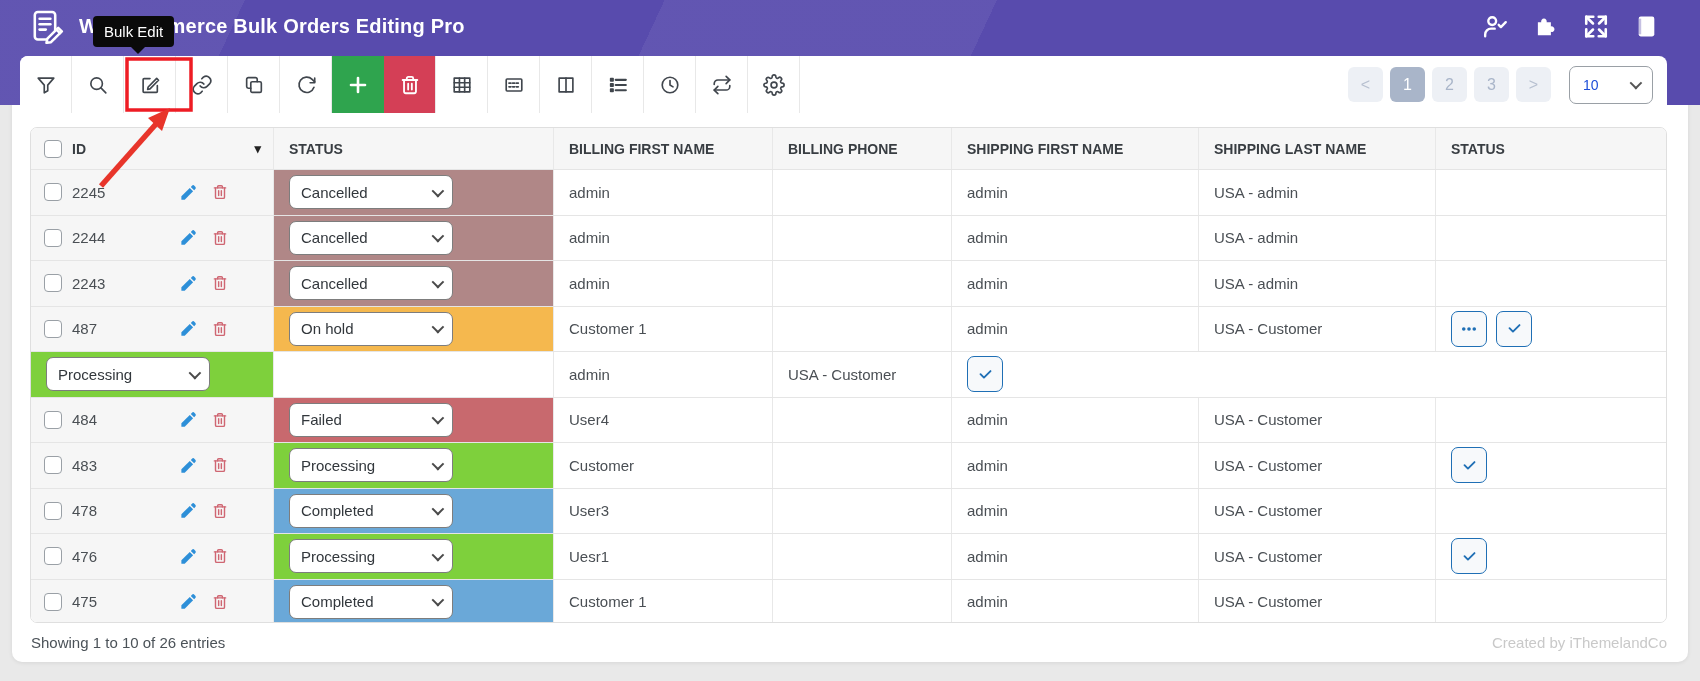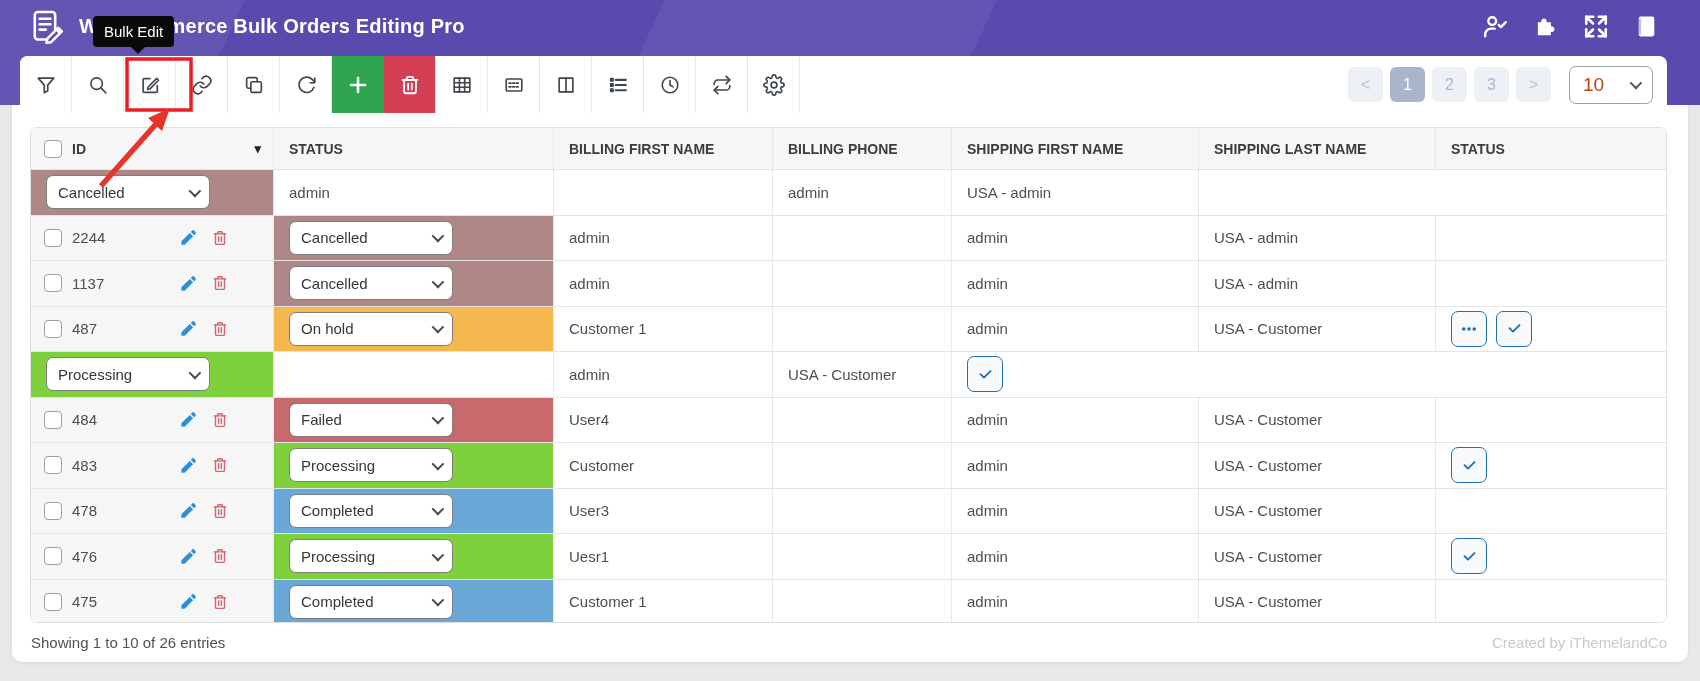--- a/index.html
+++ b/index.html
@@ -51,21 +51,21 @@
     display:flex; align-items:center; justify-content:center;
     font-size:16px; color:#a9b5c9; cursor:pointer; user-select:none;
   }
   .pg-btn.nav{ color:#b7c0d0; }
   .pg-btn.active{ background:#a9b5c9; color:#ffffff; }
   .page-size{
     width:84px; height:38px; border:1px solid #9aa0a6; border-radius:7px; background:#fff;
     display:flex; align-items:center; justify-content:space-between;
     padding:0 13px; margin-right:14px; align-self:center; cursor:pointer;
   }
-  .page-size .val{ font-size:19px; color:#c2410c; }
+  .page-size .val{ font-size:14px; color:#1d4ed8; }
   .chev{ width:9px; height:9px; border-right:2px solid #555; border-bottom:2px solid #555;
          transform:rotate(45deg) translateY(-2px); }
 
   
   .tooltip{
     position:absolute; left:93px; top:16px; height:31px; padding:0 11px;
     background:#0a0a0a; color:#fff; font-size:15px; border-radius:4px;
     display:flex; align-items:center; z-index:5;
   }
   .tooltip:after{
@@ -334,20 +334,41 @@
       </div>
       <div class="t-cell">STATUS</div>
       <div class="t-cell">BILLING FIRST NAME</div>
       <div class="t-cell">BILLING PHONE</div>
       <div class="t-cell">SHIPPING FIRST NAME</div>
       <div class="t-cell">SHIPPING LAST NAME</div>
       <div class="t-cell">STATUS</div>
     </div>
   <div id="table-body">
       <div class="t-row">
+        <div class="t-cell cell-id">
+          <span class="cbx"></span>
+    <span class="id-text">2245</span>
+    <span class="row-icons">
+      <span>
+              <svg width="19" height="19" viewBox="0 0 24 24" fill="#2d8fd8">
+                <path d="M3 16.8 13.6 6.2l4.2 4.2L7.2 21H3z"></path>
+                <path d="M14.9 4.9l1.5-1.5a2.1 2.1 0 0 1 3 0l1.2 1.2a2.1 2.1 0 0 1 0 3l-1.5 1.5z"></path>
+              </svg>
+            </span>
+      <span>
+              <svg width="18" height="18" viewBox="0 0 24 24" fill="none" stroke="#cf6672" stroke-width="1.9" stroke-linecap="round" stroke-linejoin="round">
+                <path d="M4.5 6.5h15"></path>
+                <path d="M8.8 6.5V5a1.4 1.4 0 0 1 1.4-1.4h3.6A1.4 1.4 0 0 1 15.2 5v1.5"></path>
+                <path d="M18 6.5v12.4a1.6 1.6 0 0 1-1.6 1.6H7.6A1.6 1.6 0 0 1 6 18.9V6.5"></path>
+                <line x1="10.2" y1="10.3" x2="10.2" y2="16.6"></line>
+                <line x1="13.8" y1="10.3" x2="13.8" y2="16.6"></line>
+              </svg>
+            </span>
+    </span>
+        </div>
         <div class="t-cell cell-status" style="background: rgb(176, 135, 135);">
           <span class="status-select">
       <span>Cancelled</span>
       <span class="chev"></span>
     </span>
         </div>
         <div class="t-cell">admin</div>
         <div class="t-cell"></div>
         <div class="t-cell">admin</div>
         <div class="t-cell">USA - admin</div>
@@ -383,21 +404,21 @@
         </div>
         <div class="t-cell">admin</div>
         <div class="t-cell"></div>
         <div class="t-cell">admin</div>
         <div class="t-cell">USA - admin</div>
         <div class="t-cell cell-actions"></div>
       </div>
       <div class="t-row">
         <div class="t-cell cell-id">
           <span class="cbx"></span>
-    <span class="id-text">1137</span>
+    <span class="id-text">2243</span>
     <span class="row-icons">
       <span>
               <svg width="19" height="19" viewBox="0 0 24 24" fill="#2d8fd8">
                 <path d="M3 16.8 13.6 6.2l4.2 4.2L7.2 21H3z"></path>
                 <path d="M14.9 4.9l1.5-1.5a2.1 2.1 0 0 1 3 0l1.2 1.2a2.1 2.1 0 0 1 0 3l-1.5 1.5z"></path>
               </svg>
             </span>
       <span>
               <svg width="18" height="18" viewBox="0 0 24 24" fill="none" stroke="#cf6672" stroke-width="1.9" stroke-linecap="round" stroke-linejoin="round">
                 <path d="M4.5 6.5h15"></path>

